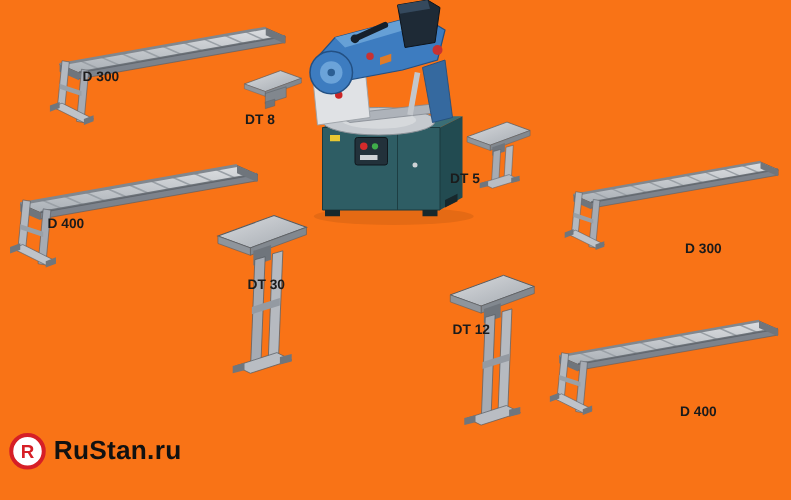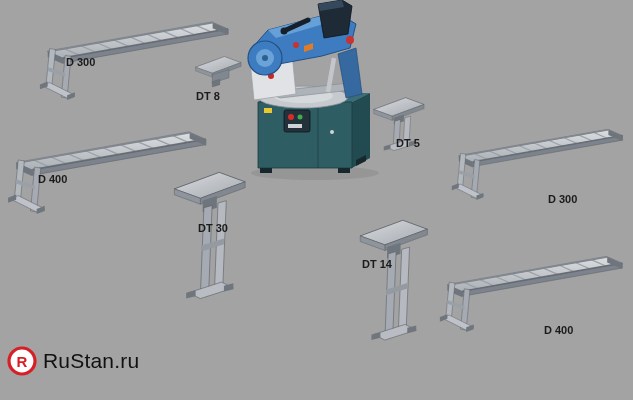--- a/index.html
+++ b/index.html
@@ -1,19 +1,19 @@
 <!DOCTYPE html>
 <html><head>
 <meta charset="utf-8">
 <style>
   html,body{margin:0;padding:0;background:#ffffff;}
   #stage{
     position:relative;
     width:633px;height:400px;
-    background:#a3a3a3;
+    background:#f97316;
     overflow:hidden;
     font-family:"Liberation Sans", sans-serif;
   }
   #scene{position:absolute;left:0;top:0;}
   .lbl{
     position:absolute;
     font-family:"Liberation Sans", sans-serif;
     font-size:11px;
     font-weight:bold;
     color:#1b1b1b;
@@ -21,21 +21,21 @@
   }
   #logo{
     position:absolute;
     left:6px;top:344px;
     display:flex;align-items:center;
     height:34px;
   }
   #logo .logo-text{
     font-family:"Liberation Sans", sans-serif;
     font-size:21px;
-    font-weight:normal;
+    font-weight:bold;
     color:#111111;
     margin-left:5px;
     letter-spacing:0.2px;
   }
 </style>
 </head>
 <body>
 
 <div id="stage">
 
@@ -163,22 +163,22 @@
       <circle cx="300" cy="117" r="2.5" fill="#3fae4a"></circle>
       <rect x="288" y="124" width="14" height="4" fill="#cfd3d6"></rect>
       <circle cx="332" cy="132" r="2" fill="#cfd3d6"></circle>
     </g>
   </svg>
 
   <span class="lbl" style="left:66px;top:56px">D 300</span>
   <span class="lbl" style="left:196px;top:90px">DT 8</span>
   <span class="lbl" style="left:38px;top:173px">D 400</span>
   <span class="lbl" style="left:198px;top:222px">DT 30</span>
-  <span class="lbl" style="left:396px;top:137px">DT 5</span>
-  <span class="lbl" style="left:362px;top:258px">DT 14</span>
+  <span class="lbl" style="left:360px;top:137px">DT 5</span>
+  <span class="lbl" style="left:362px;top:258px">DT 12</span>
   <span class="lbl" style="left:548px;top:193px">D 300</span>
   <span class="lbl" style="left:544px;top:324px">D 400</span>
 
   <div id="logo">
     <svg width="32" height="32" viewBox="0 0 32 32">
       <circle cx="16" cy="16" r="13" fill="#ffffff" stroke="#d61f26" stroke-width="3.2"></circle>
       <text x="16" y="21.5" text-anchor="middle" font-family="Liberation Sans, sans-serif" font-size="15" font-weight="bold" fill="#d61f26">R</text>
     </svg>
     <span class="logo-text">RuStan.ru</span>
   </div>

